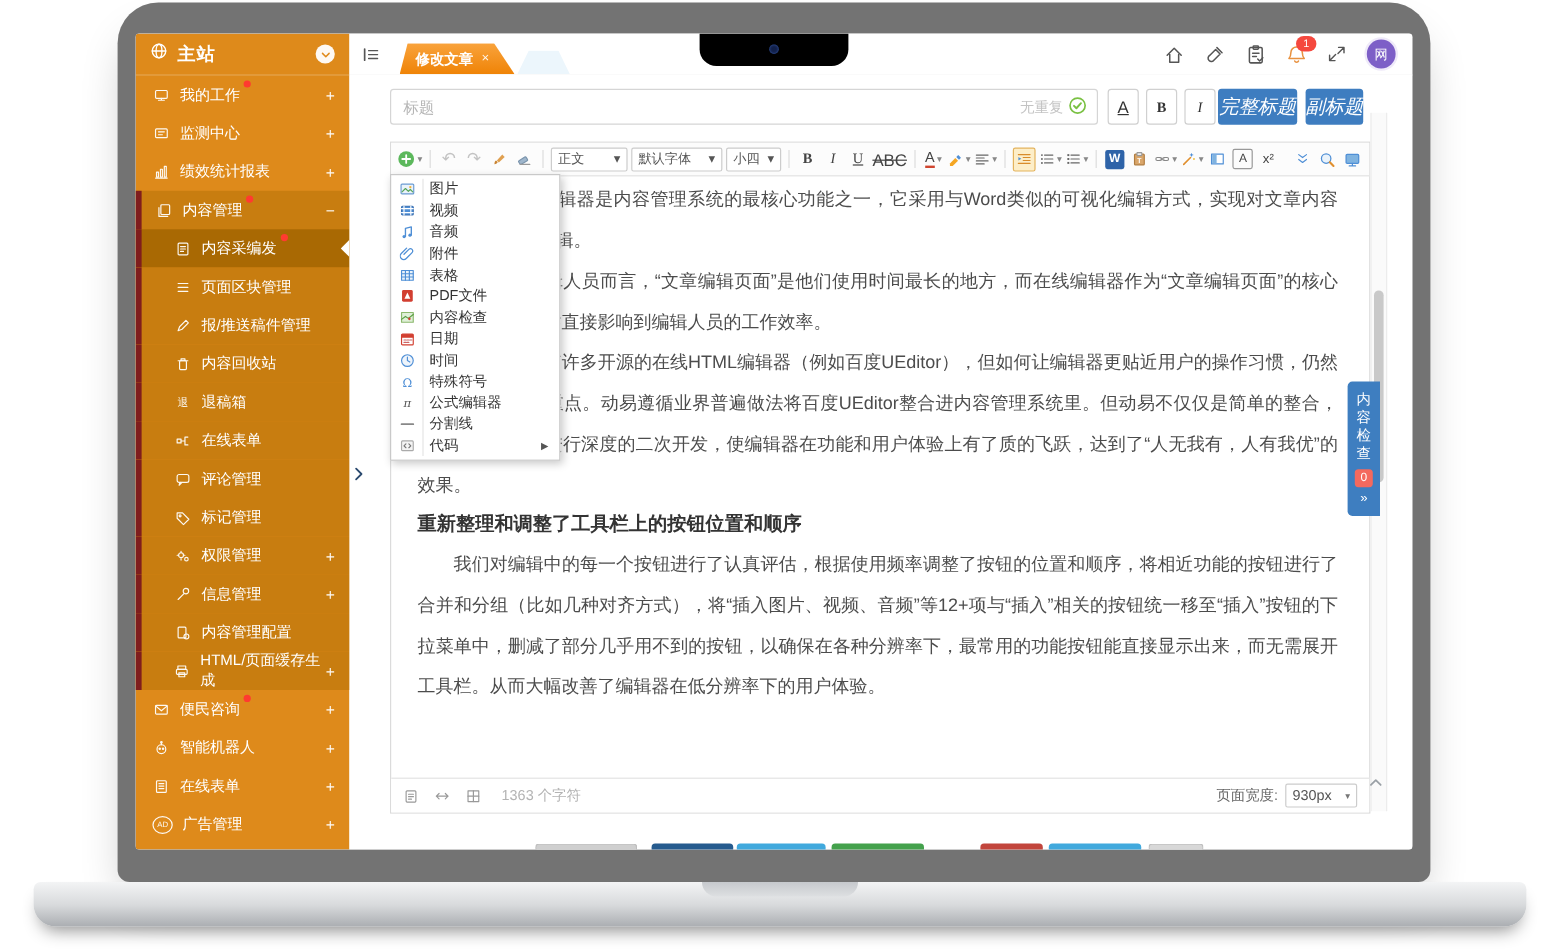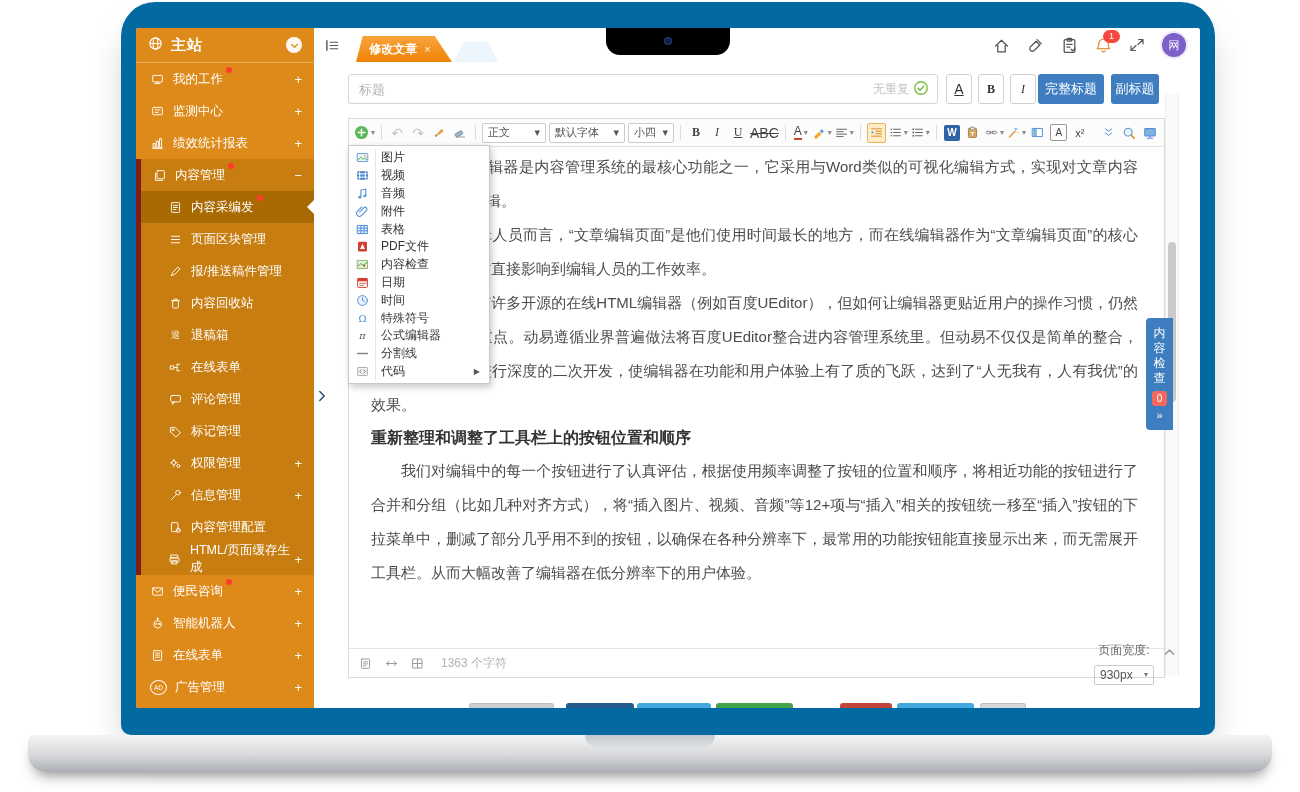--- a/index.html
+++ b/index.html
@@ -1,19 +1,19 @@
 <!DOCTYPE html>
 <html><head>
 <meta charset="utf-8">
 <style>
   html,body{margin:0;padding:0;}
   body{width:1300px;height:792px;position:relative;overflow:hidden;background:#fff;
        font-family:"Liberation Sans","DejaVu Sans",sans-serif;}
   
-  .bezel{position:absolute;left:121px;top:2px;width:1094px;height:733px;background:#0369a1;
+  .bezel{position:absolute;left:98px;top:2px;width:1094px;height:733px;background:#737373;
          border-radius:34px 34px 10px 10px;box-shadow:0 22px 40px -12px rgba(0,0,0,.30);}
   .screen{position:absolute;left:15px;top:26px;width:1064px;height:680px;background:#fff;
           overflow:hidden;border-radius:3px;}
   .notch{position:absolute;left:470px;top:0;width:124px;height:27px;background:#000;
          border-radius:0 0 14px 14px;z-index:900;}
   .camera{position:absolute;left:58px;top:9px;width:8px;height:8px;border-radius:50%;
           background:#122049;box-shadow:inset 0 0 2px #3a5fb0;}
   .base{position:absolute;left:28px;top:735px;width:1244px;height:37px;
         background:linear-gradient(#f3f4f5,#d8dadc 52%,#abaeb2);
         border-radius:6px 6px 18px 18px;box-shadow:0 9px 14px -6px rgba(0,0,0,.45);}
@@ -65,22 +65,22 @@
   .title-wrap{position:absolute;left:34px;top:12px;width:590px;height:30px;}
   .title-input{width:100%;height:100%;border:1px solid #D5D5D5;border-radius:3px;
         padding:0 92px 0 10px;font-size:13px;color:#333;box-sizing:border-box;outline:none;
         font-family:inherit;}
   .title-input::placeholder{color:#B5B5B5;}
   .dup{position:absolute;right:9px;top:0;height:100%;display:flex;align-items:center;gap:4px;
        color:#C3C3C3;font-size:12px;}
   .fmt-btn{position:absolute;top:12px;width:26px;height:30px;border:1px solid #D0D0D0;
        border-radius:3px;background:#fff;display:flex;align-items:center;justify-content:center;
        font-size:14px;color:#333;box-sizing:border-box;cursor:pointer;}
-  .blue-btn{position:absolute;top:12px;height:30px;background:#3E7DC0;color:#fff;font-size:13px;
-       border-radius:3px;display:flex;align-items:center;justify-content:center;cursor:pointer;}
+  .blue-btn{position:absolute;top:12px;height:30px;background:#3E7DC0;color:#fff;font-size:16px;
+       border-radius:3px;display:flex;align-items:center;justify-content:center;cursor:pointer;font-style:italic;}
   
   .panel{position:absolute;left:34px;top:56px;width:817px;height:560px;border:1px solid #DBDBDB;
          box-sizing:border-box;background:#fff;}
   .toolbar{height:27px;border-bottom:1px solid #E3E3E3;display:flex;align-items:center;
            padding:0 5px;gap:3px;background:#FCFCFC;}
   .tb{display:flex;align-items:center;justify-content:center;height:20px;min-width:18px;
       border-radius:2px;font-size:11px;color:#444;cursor:pointer;}
   .tb .caret{font-size:8px;color:#888;margin-left:2px;}
   .tb.active{background:#FDEEC8;border:1px solid #E3B35C;height:20px;box-sizing:border-box;padding:0 2px;}
   .sep{width:1px;height:15px;background:#DDD;margin:0 3px;}
@@ -94,21 +94,21 @@
       border-radius:2px;display:flex;align-items:center;justify-content:center;}
   .abox{width:15px;height:15px;border:1px solid #999;color:#444;font-size:10px;border-radius:2px;
       display:flex;align-items:center;justify-content:center;}
   .editor-body{height:504px;overflow:hidden;padding:3px 26px 0 22px;position:relative;}
   .ed-p{margin:0;line-height:34px;font-size:15px;color:#4C4C4C;text-indent:2em;text-align:justify;}
   .ed-h{margin:4px 0;line-height:24px;font-size:16px;font-weight:bold;color:#333;}
   .statusbar{position:absolute;left:0;right:0;bottom:0;height:28px;border-top:1px solid #E3E3E3;
       display:flex;align-items:center;padding:0 10px;background:#fff;}
   .sbic{margin-right:13px;display:flex;}
   .char-count{font-size:12px;color:#B3B3B3;margin-left:4px;}
-  .pw{margin-left:auto;display:flex;align-items:center;font-size:12px;color:#666;gap:6px;flex-direction:column;}
+  .pw{margin-left:auto;display:flex;align-items:center;font-size:12px;color:#666;gap:6px;}
   .pw-select{width:60px;height:20px;border:1px solid #CCC;border-radius:2px;display:flex;
       align-items:center;justify-content:space-between;padding:0 5px;color:#555;box-sizing:border-box;
       cursor:pointer;}
   
   .insert-menu{position:absolute;left:34px;top:83px;width:140px;background:#fff;
       border:1px solid #C9C9C9;box-shadow:2px 3px 7px rgba(0,0,0,.22);z-index:40;padding:3px 0;}
   .insert-menu::before{content:"";position:absolute;left:26px;top:3px;bottom:3px;width:1px;background:#E5E5E5;}
   .im-item{height:17.8px;display:flex;align-items:center;font-size:12px;color:#333;
       position:relative;padding-left:6px;cursor:pointer;}
   .im-item .mic{width:15px;display:flex;justify-content:center;}

